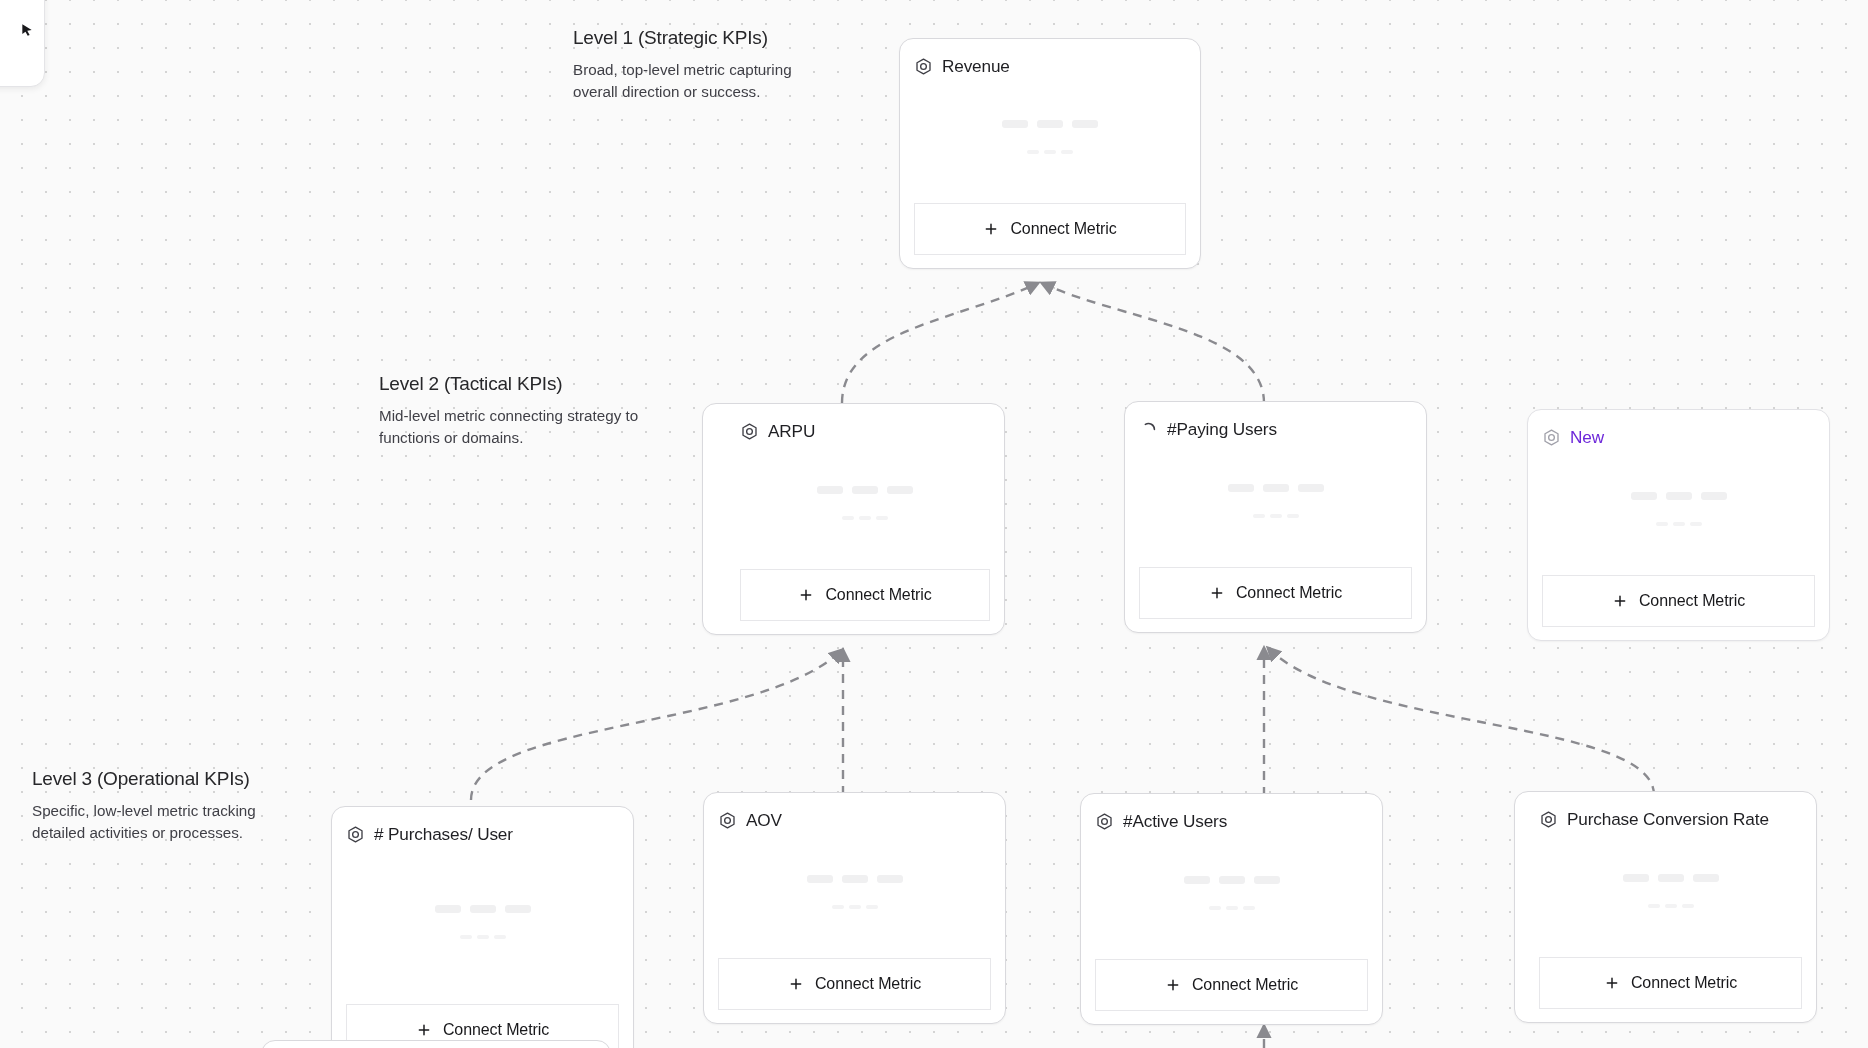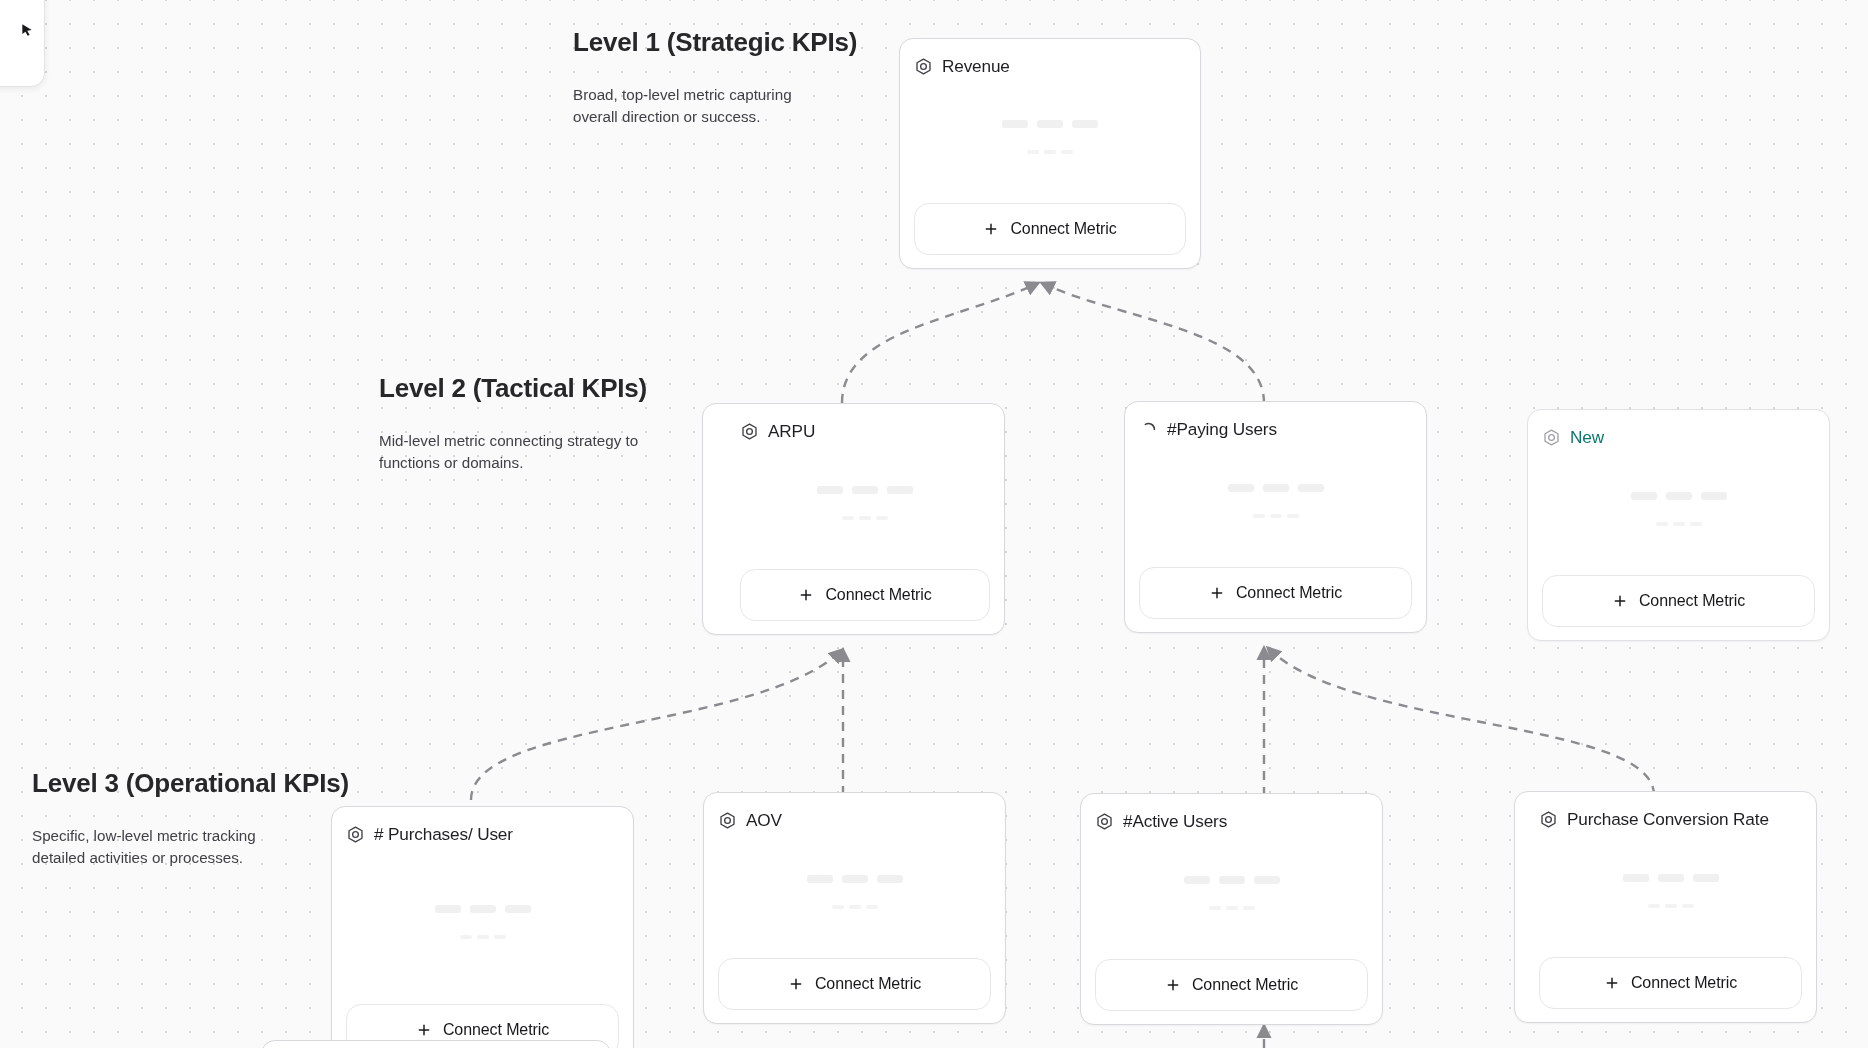--- a/index.html
+++ b/index.html
@@ -32,29 +32,28 @@
     pointer-events: none;
     z-index: 1;
   }
 
   
   .level-label {
     position: absolute;
     z-index: 2;
   }
   .level-title {
-    font-size: 26px;
-    font-weight: bold;
+    font-size: 19px;
+    font-weight: normal;
     color: #27272a;
     letter-spacing: -0.2px;
     white-space: nowrap;
-    text-align: center;
   }
   .level-desc {
-    margin-top: 26px;
+    margin-top: 10px;
     font-size: 15.2px;
     line-height: 1.42;
     color: #3f3f46;
     max-width: 260px;
   }
 
   
   .card {
     position: absolute;
     background: #ffffff;
@@ -86,21 +85,21 @@
     color: #3f3f46;
   }
   .card-icon.muted { color: #a1a1aa; }
   .card-title {
     font-size: 17.2px;
     font-weight: 500;
     color: #1f1f23;
     letter-spacing: -0.15px;
     white-space: nowrap;
   }
-  .card-title.muted { color: #0f766e; }
+  .card-title.muted { color: #6d28d9; }
 
   .card-body {
     flex: 1 1 auto;
     display: flex;
     flex-direction: column;
     align-items: center;
     justify-content: center;
     gap: 22px;
     padding-bottom: 8px;
   }
@@ -118,21 +117,21 @@
     height: 4px;
     width: 12px;
     background: #f3f3f4;
     border-radius: 2px;
   }
 
   .connect-btn {
     flex: 0 0 auto;
     height: 52px;
     border: 1px solid #e7e7ea;
-    border-radius: 15px;
+    border-radius: 0;
     background: #ffffff;
     display: flex;
     align-items: center;
     justify-content: center;
     gap: 11px;
     cursor: pointer;
     user-select: none;
   }
   .plus-icon {
     width: 16px;

